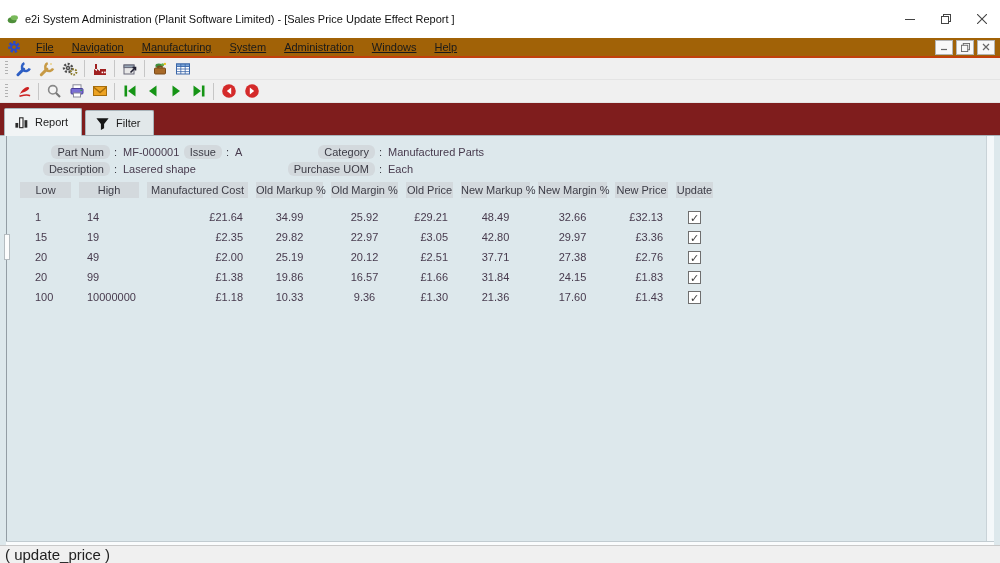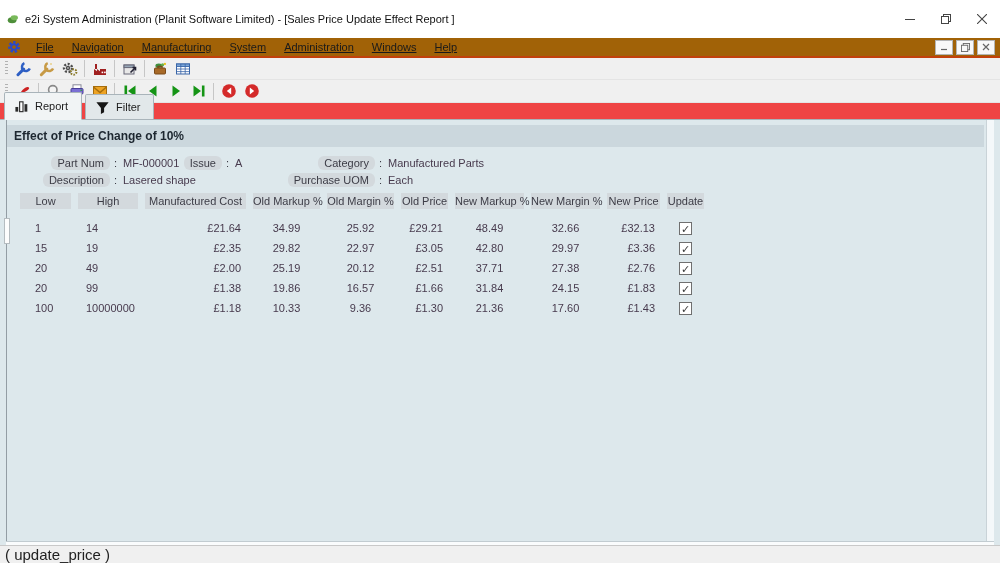--- a/index.html
+++ b/index.html
@@ -23,40 +23,40 @@
 
   
   .toolbar { height:22px; background:#f0f0f0; display:flex; align-items:center; border-bottom:1px solid #e4e4e4; flex:0 0 auto; padding-left:2px; }
   .toolbar2 { height:23px; }
   .grip { width:3px; height:15px; margin:0 4px 0 3px; background-image:repeating-linear-gradient(to bottom,#b2b2b2 0 1px, transparent 1px 3px); }
   .tbtn { width:23px; height:20px; display:flex; align-items:center; justify-content:center; }
   .tbtn svg { display:block; }
   .tsep { width:1px; height:17px; background:#c6c6c6; margin:0 3px; }
 
   
-  .tabstrip { height:17px; background:#ef4444; display:flex; align-items:flex-end; padding-left:4px; border-bottom:1px solid #a9b4ba; flex:0 0 auto; }
+  .tabstrip { height:33px; background:#7f1d1d; display:flex; align-items:flex-end; padding-left:4px; border-bottom:1px solid #a9b4ba; flex:0 0 auto; }
   .tab { height:25px; display:flex; align-items:center; gap:6px; padding:0 13px 0 9px; font-size:11px; color:#1c1c1c; background:#e2e8ea; border:1px solid #a9b4ba; border-bottom:none; border-radius:2px 2px 0 0; margin-right:3px; }
   .tab.active { height:28px; background:#f1f4f5; margin-bottom:-1px; border-bottom:1px solid #f1f4f5; }
   .tab .icon { display:flex; }
 
   
   .content { flex:1 1 auto; background:#dde8ec; padding:0 6px; display:flex; flex-direction:column; min-height:0; }
   .report-area { flex:1 1 auto; position:relative; border-left:1px solid #939da4; min-height:0; }
   .vstrip { position:absolute; right:0; top:0; bottom:0; width:8px; background:#f4f8fa; border-left:1px solid #c9d3d8; }
   .splitter { position:absolute; left:-3px; top:98px; width:6px; height:26px; background:#fdfdfd; border:1px solid #b5bcc0; }
 
   .heading-band { margin-top:5px; margin-right:10px; height:22px; background:#cbd7dd; display:flex; align-items:center; padding-left:7px; font-size:12px; font-weight:bold; color:#1d2730; }
 
   .fields { margin-top:9px; font-size:11px; display:grid; grid-template-columns:96px 70px 42px 48px 105px auto; row-gap:3px; padding-left:14px; align-items:center; }
   .flabel { display:flex; justify-content:flex-end; align-items:center; white-space:nowrap; }
   .chip { background:#d3d9dd; padding:1px 6px; color:#3c3c46; white-space:nowrap;border-radius:6px; }
   .colon { margin:0 0 0 4px; color:#3c3c46; }
   .fvalue { color:#473a4d; white-space:nowrap; padding-left:6px; }
 
-  .thead, .trow { display:grid; grid-template-columns:51px 60px 101px 67px 67px 47px 69px 69px 53px 37px; column-gap:7px; padding-left:13px; font-size:11px; align-items:center; }
+  .thead, .trow { display:grid; grid-template-columns:51px 60px 101px 67px 67px 47px 69px 69px 53px 37px; column-gap:7px; padding-left:13px; font-size:11px; align-items:center;gap:8px; }
   .thead { margin-top:6px; }
   .th { background:#d3d9dd; text-align:center; padding:2px 0; color:#3c3c46; white-space:nowrap; }
   .tbody { margin-top:9px; }
   .trow { height:20px; }
   .td { color:#473a4d; white-space:nowrap; }
   .td-low { padding-left:15px; }
   .td-high { padding-left:8px; }
   .td-r { text-align:right; padding-right:5px; }
   .td-c { text-align:center; }
   .td-upd { text-align:center; }
@@ -286,23 +286,20 @@
         </span>
         <span>Filter</span>
       </div>
     </div>
 
   <div class="content">
     <div class="report-area">
       <div class="vstrip"></div>
       <div class="splitter"></div>
 
-      <div class="heading-band">
-        <span>Effect of Price Change of 10%</span>
-      </div>
 
       <div class="fields">
         <div class="flabel">
             <span class="chip">Part Num</span>
             <span class="colon">:</span>
           </div>
         <div class="fvalue">MF-000001</div>
         <div class="flabel">
             <span class="chip">Issue</span>
             <span class="colon">:</span>

